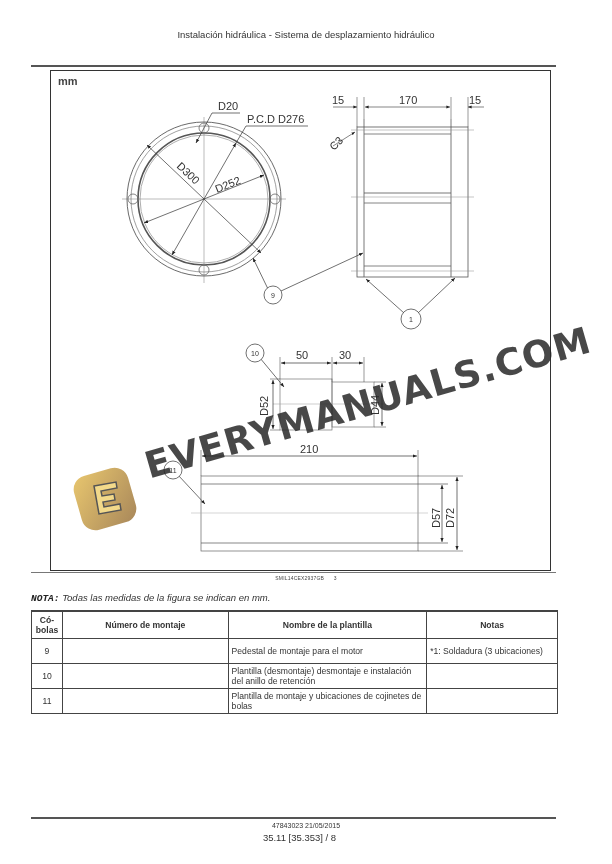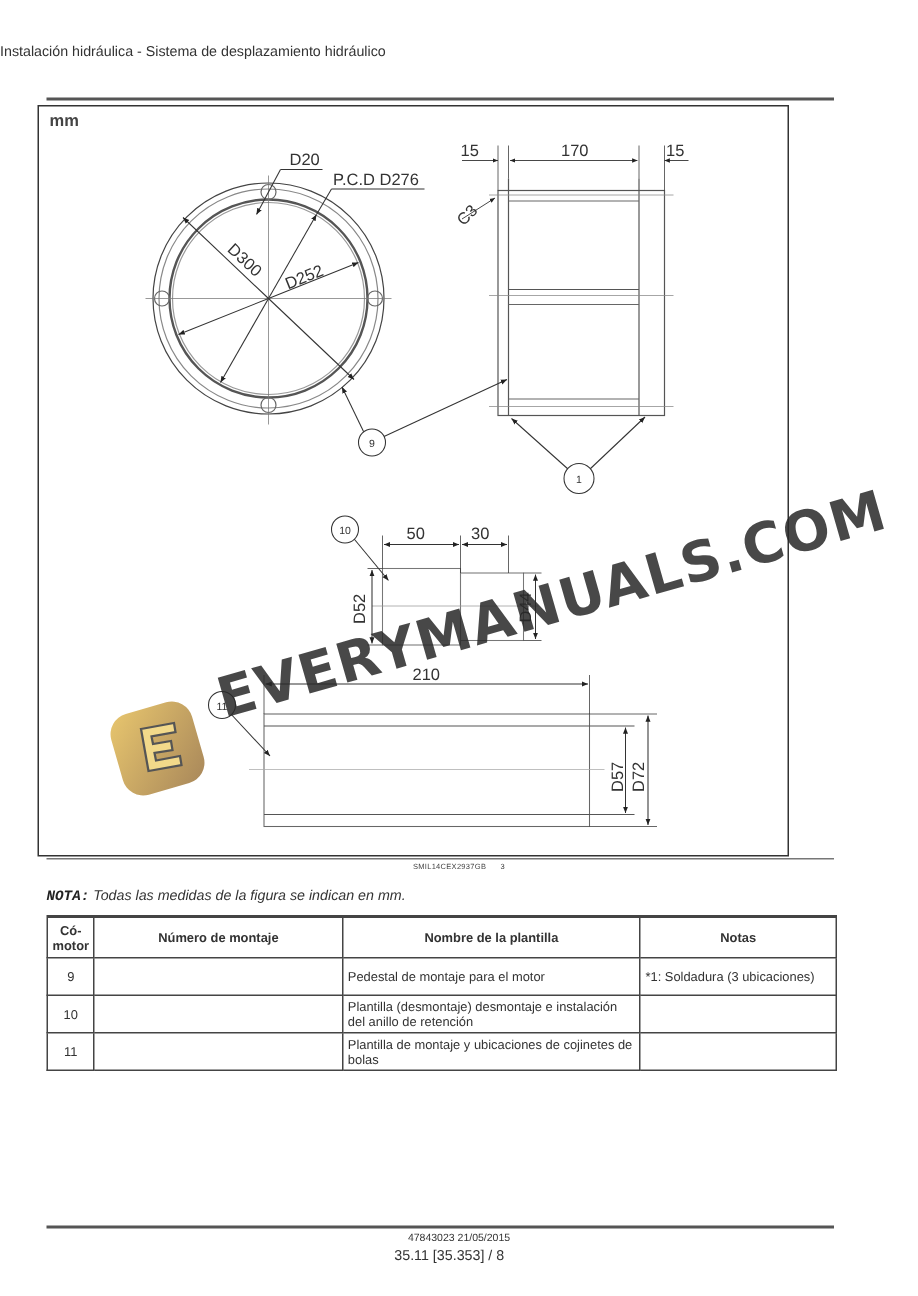--- a/index.html
+++ b/index.html
@@ -2,25 +2,25 @@
 <html><head>
   <meta charset="utf-8">
   <style>
     html, body { margin: 0; padding: 0; background: #ffffff; }
     body {
       width: 612px; height: 864px; position: relative; overflow: hidden;
       font-family: "Liberation Sans", sans-serif; color: #222;
     }
     .header-title {
       position: absolute; left: 0; width: 612px; top: 29px;
-      text-align: left; font-size: 9.5px; color: #333;
+      text-align: center; font-size: 9.5px; color: #333;
     }
     .rule { position: absolute; background: #555; height: 2px; }
     .figure-box {
-      position: absolute; left: 25px; top: 70px; width: 501px; height: 501px;
+      position: absolute; left: 50px; top: 70px; width: 501px; height: 501px;
       border: 1.3px solid #333; box-sizing: border-box;
     }
     .figure-units {
       position: absolute; left: 7px; top: 4px; font-size: 11px; font-weight: bold; color: #444;
     }
     .figure-svg { position: absolute; left: 0; top: 0; }
     .figure-ref {
       position: absolute; left: 0; width: 612px; top: 575px; text-align: center;
       font-size: 5px; color: #444; letter-spacing: 0.2px;
     }
@@ -216,21 +216,21 @@
 <table class="parts">
   <colgroup>
     <col style="width:31px">
       <col style="width:166px">
       <col style="width:199px">
       <col style="width:131px">
   </colgroup>
   <thead>
     <tr>
       <th style="white-space:pre-line">Có-
-motor</th>
+bolas</th>
       <th>Número de montaje</th>
       <th>Nombre de la plantilla</th>
       <th>Notas</th>
     </tr>
   </thead>
   <tbody>
     <tr>
       <td class="code">9</td>
       <td></td>
       <td>Pedestal de montaje para el motor</td>

